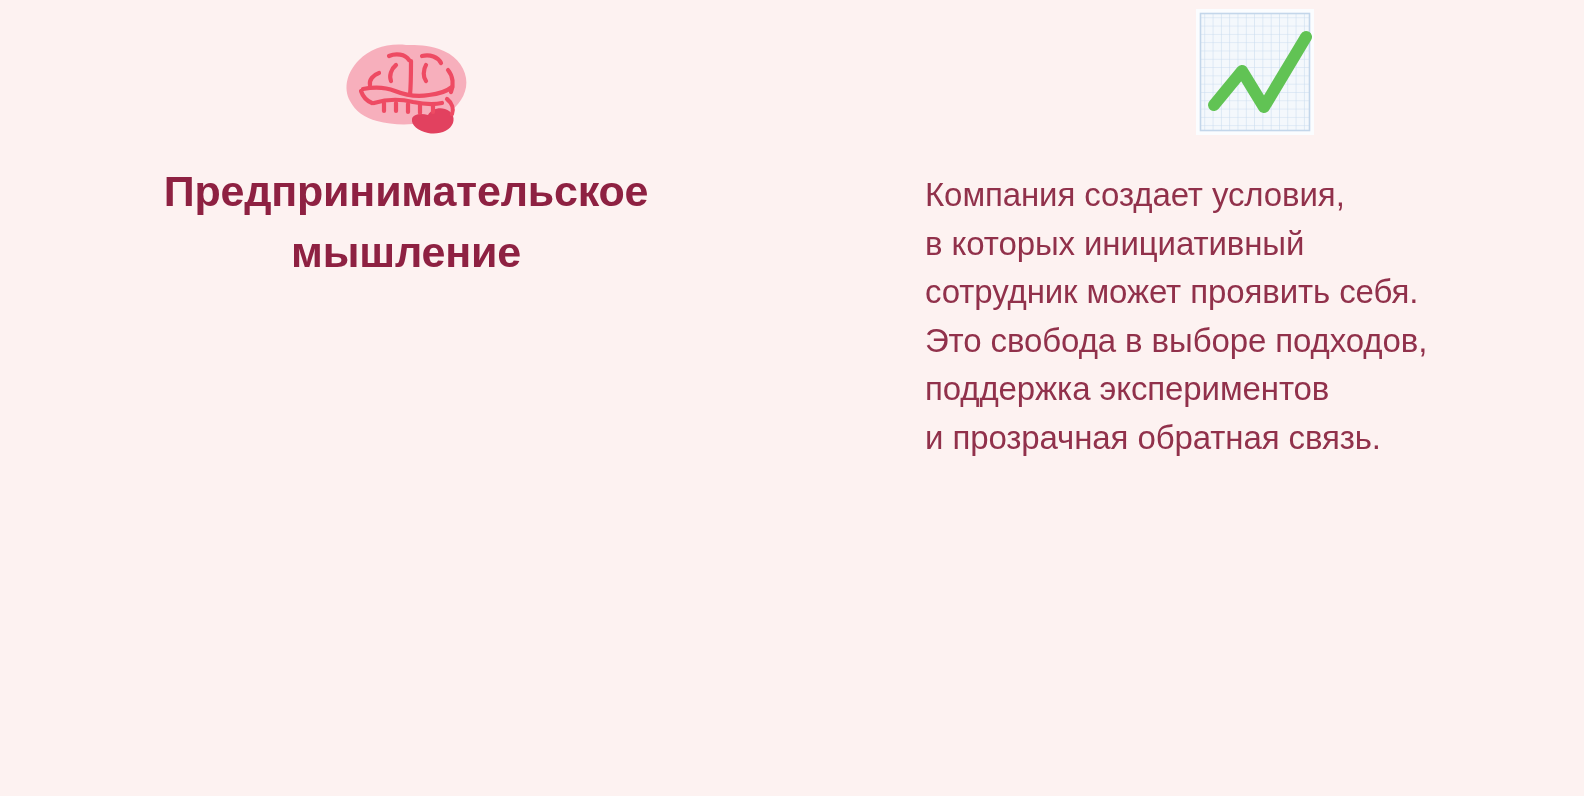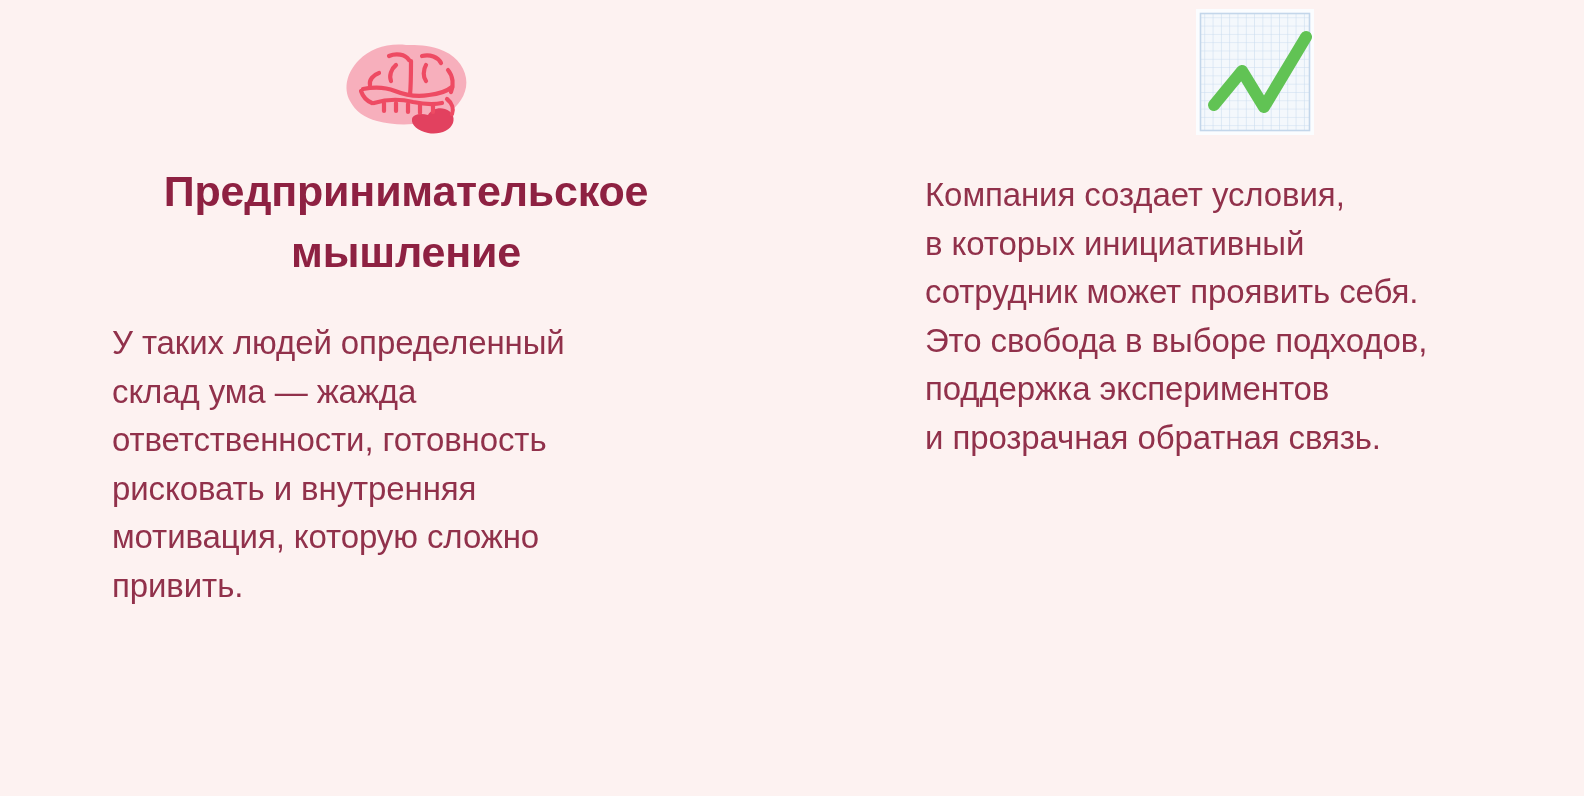--- a/index.html
+++ b/index.html
@@ -113,26 +113,20 @@
             <path d="M77 62 L77 70"></path>
             <path d="M90 61 L90 69"></path>
             <path d="M104 56 C109 60 111 66 109 71"></path>
           </g>
         </svg>
       </div>
 
       <div class="card-title">Предпринимательское
 мышление</div>
 
-      <div class="card-body">У таких людей определенный
-склад ума — жажда
-ответственности, готовность
-рисковать и внутренняя
-мотивация, которую сложно
-привить.</div>
     </div>
 
     <div class="column col-right">
 
       <div class="icon-wrap">
         <svg class="chart-icon" width="118" height="126" viewBox="0 0 118 126">
           <defs>
             <pattern id="gridPattern" width="8.3" height="8.3" patternUnits="userSpaceOnUse">
               <path d="M8.3 0 L0 0 L0 8.3" fill="none" stroke="#C9DCEF" stroke-width="1.1"></path>
             </pattern>

